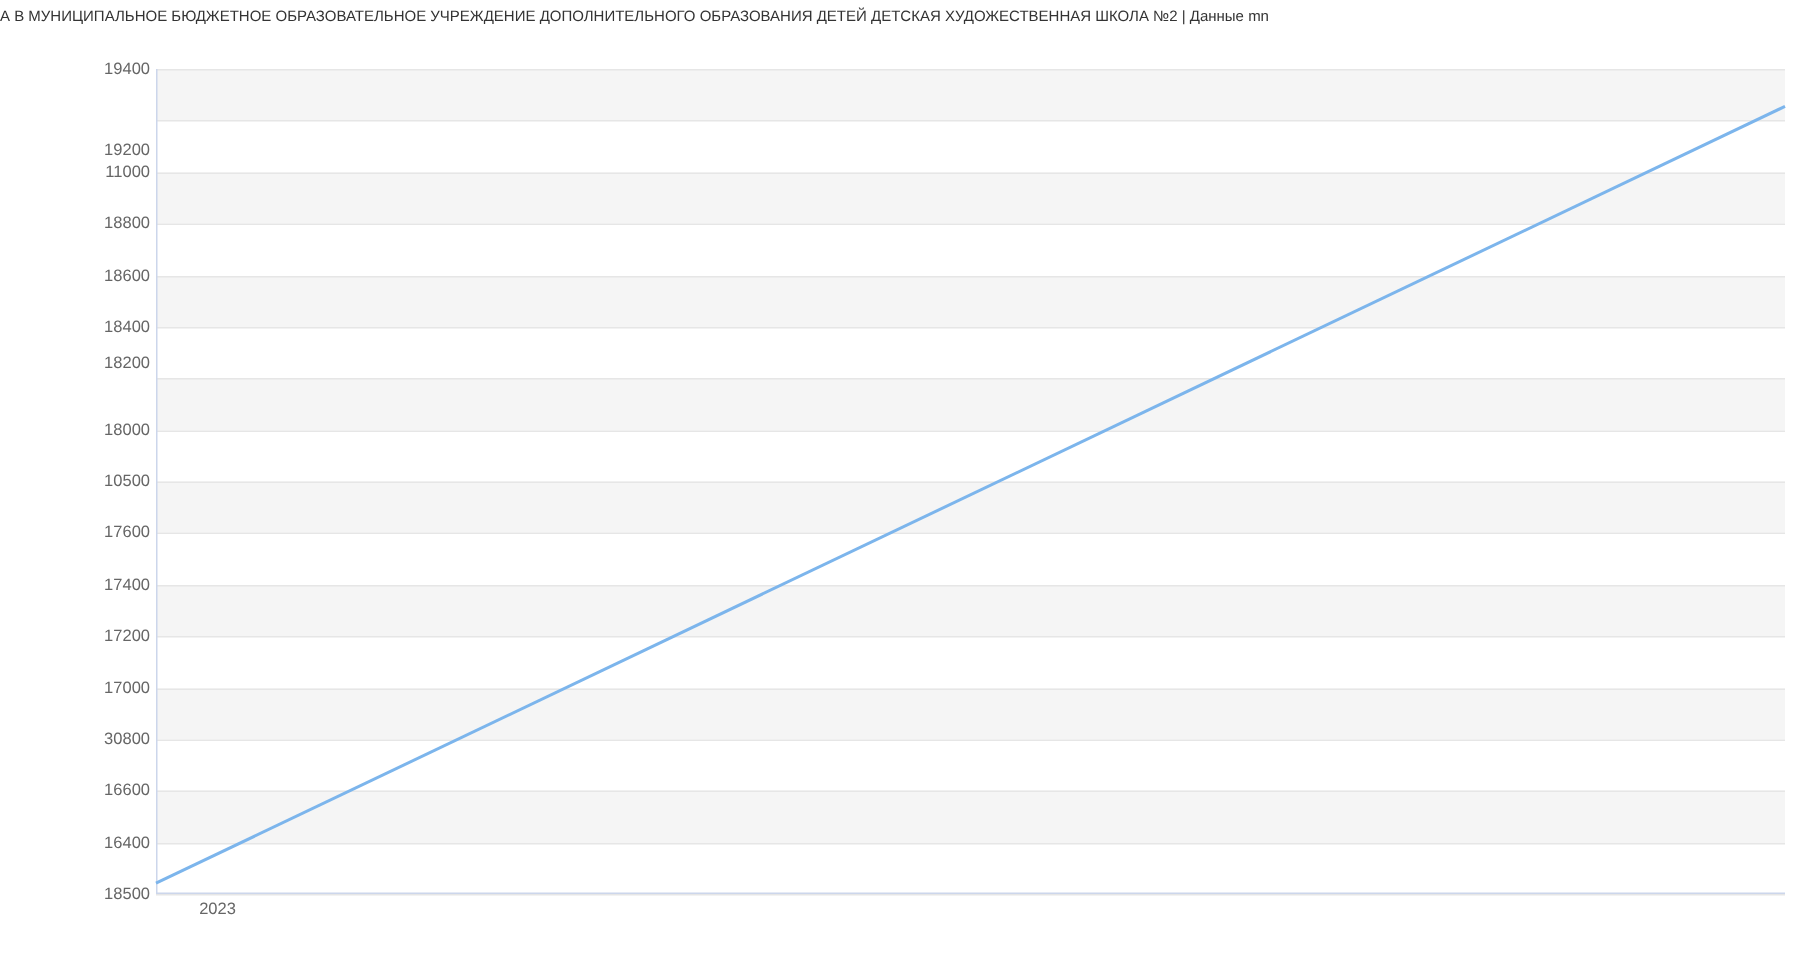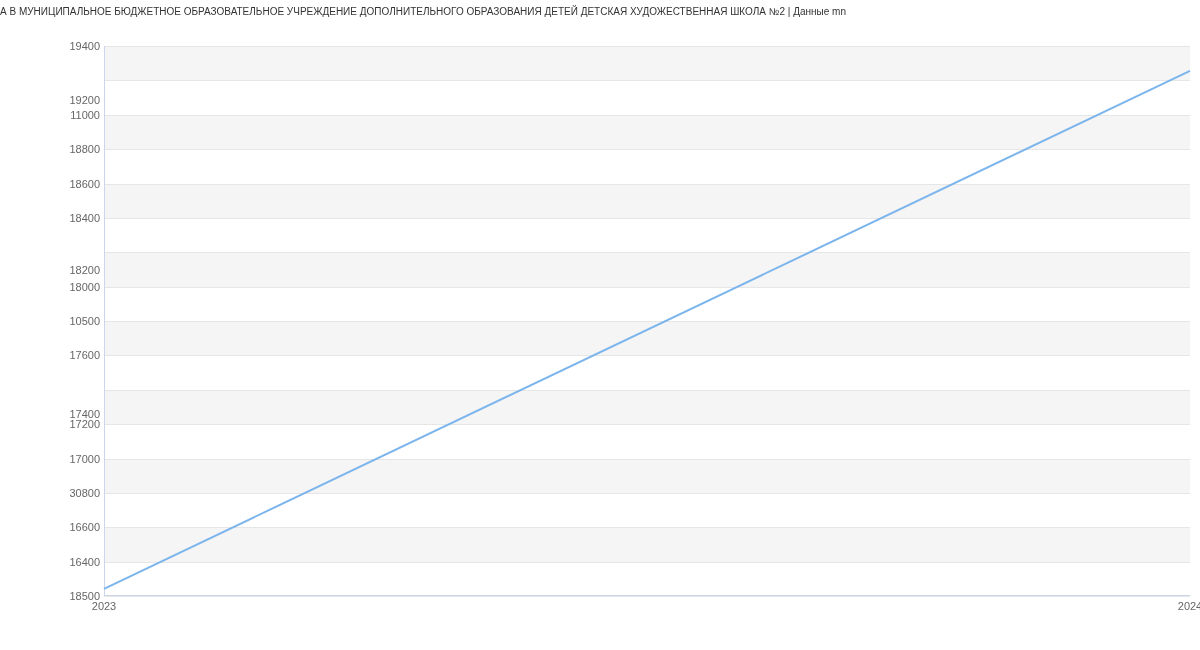--- a/index.html
+++ b/index.html
@@ -66,20 +66,21 @@
       transform: translateY(-50%);
       white-space: nowrap;
     }
     .x-tick-label {
       position: absolute;
       top: 600px;
       font-size: 11px;
       color: #666;
       text-align: center;
       transform: translateX(-50%);
+      margin-left: 41px;
     }
     .x-axis-line {
       position: absolute;
       left: 0;
       bottom: 0;
       width: 1086px;
       height: 1px;
       background: #ccd6eb;
     }
     svg.line-svg {
@@ -131,25 +132,25 @@
     </svg>
 </div>
 
 <div id="yticks">
     <div class="y-tick-label" style="top: 596px;">18500</div>
     <div class="y-tick-label" style="top: 561.625px;">16400</div>
     <div class="y-tick-label" style="top: 527.25px;">16600</div>
     <div class="y-tick-label" style="top: 492.875px;">30800</div>
     <div class="y-tick-label" style="top: 458.5px;">17000</div>
     <div class="y-tick-label" style="top: 424.125px;">17200</div>
-    <div class="y-tick-label" style="top: 389.75px; margin-top: 24px;">17400</div>
+    <div class="y-tick-label" style="top: 389.75px;">17400</div>
     <div class="y-tick-label" style="top: 355.375px;">17600</div>
     <div class="y-tick-label" style="top: 321px;">10500</div>
     <div class="y-tick-label" style="top: 286.625px;">18000</div>
-    <div class="y-tick-label" style="top: 270px; margin-left: 28px;">18200</div>
+    <div class="y-tick-label" style="top: 242px; margin-left: 28px;">18200</div>
     <div class="y-tick-label" style="top: 217.875px;">18400</div>
     <div class="y-tick-label" style="top: 183.5px; margin-left: 42px;">18600</div>
     <div class="y-tick-label" style="top: 149.125px;">18800</div>
     <div class="y-tick-label" style="top: 114.75px;">11000</div>
     <div class="y-tick-label" style="top: 80.375px; margin-top: 20px;">19200</div>
     <div class="y-tick-label" style="top: 46px;">19400</div>
   </div>
 <div id="xticks">
     <div class="x-tick-label" style="left: 104px;">2023</div>
     <div class="x-tick-label" style="left: 1190px;">2024</div>

